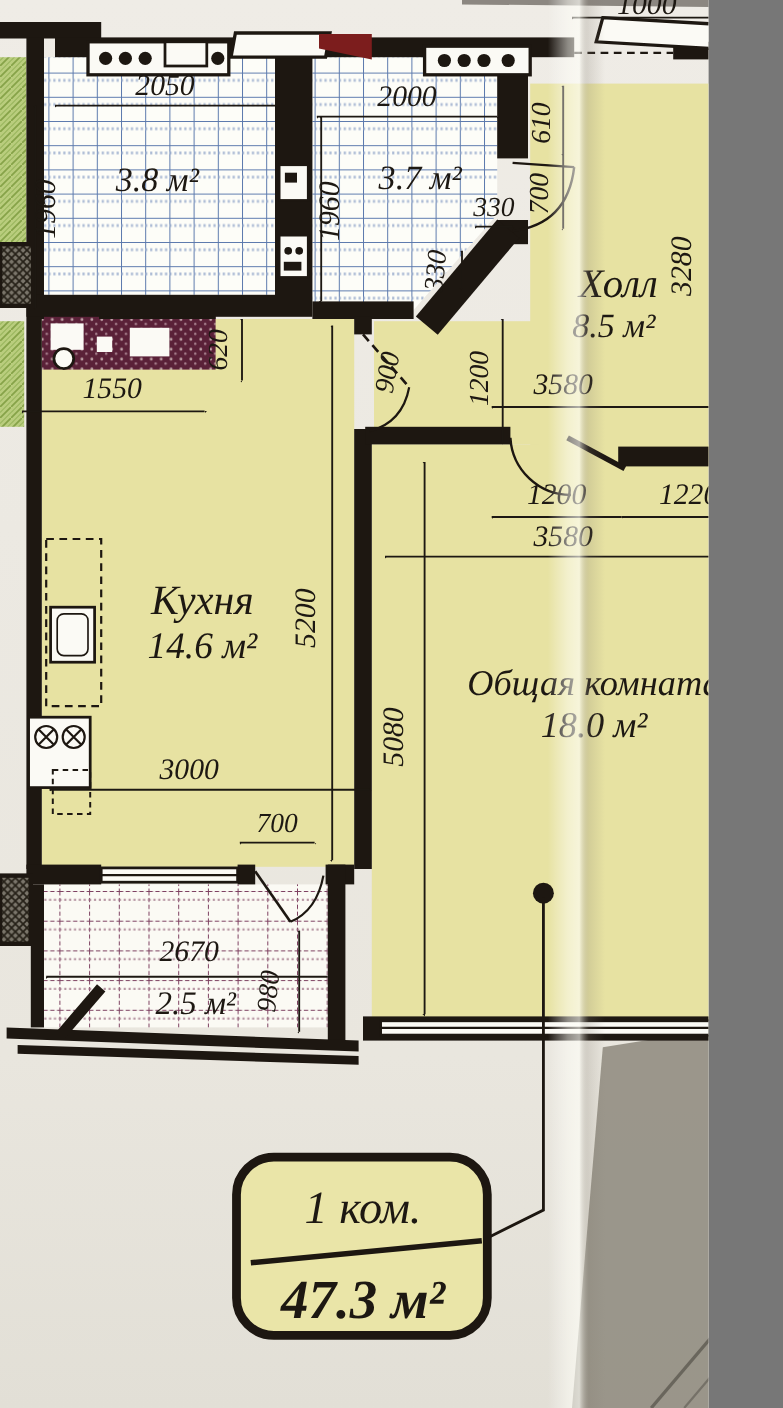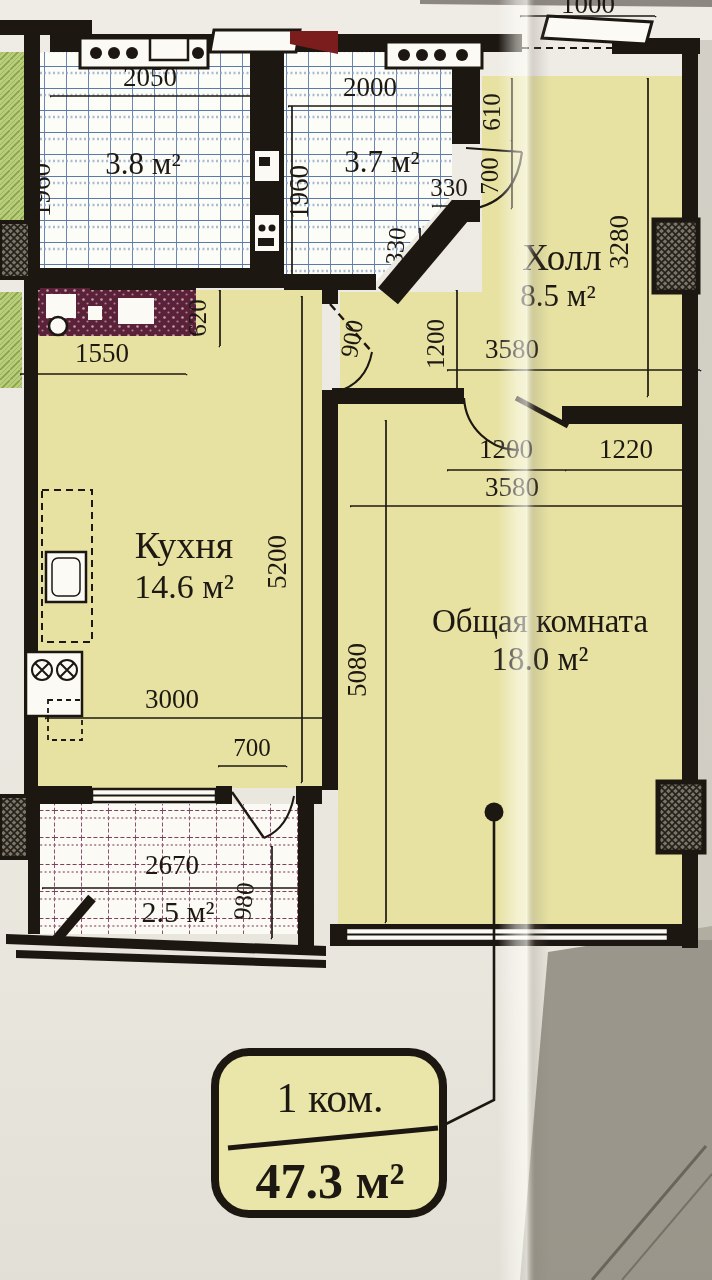--- a/index.html
+++ b/index.html
@@ -1,21 +1,21 @@
 <!DOCTYPE html>
 <html style="--paper: #eae7df; --paper-dark: #908c82; --room: #e7e2a2; --wall: #1d1711; --ink: #1d1812; --tile-blue: #5b79ad; --tile-maroon: #7d4060; --hatch-maroon: #5a2138; --green: #b9cd7d; --badge: #eae5a8;"><head>
 <meta charset="utf-8">
 <style>
   :root{
     --paper:#eae7df; --paper-dark:#908c82; --room:#e7e2a2; --wall:#1d1711;
     --ink:#1d1812; --tile-blue:#5b79ad; --tile-maroon:#7d4060;
     --hatch-maroon:#5a2138; --green:#b9cd7d; --badge:#eae5a8;
   }
   html,body{margin:0;padding:0;background:#777;}
-  .stage{width:712px;height:1280px;position:relative;overflow:hidden;background:var(--paper);}
+  .stage{width:644px;height:1280px;position:relative;overflow:hidden;background:var(--paper);font-style:italic;}
   svg{display:block}
   text{font-family:"Liberation Serif",serif;fill:var(--ink);text-anchor:middle}
   .dimtext{font-size:27px}
   .dimtext-s{font-size:25px}
   .roomarea{font-size:31px}
   .roomname{font-size:37px}
   .kitchen-name{font-size:38px}
   .kitchen-area{font-size:34px}
   .living-name{font-size:33px}
   .living-area{font-size:33px}

